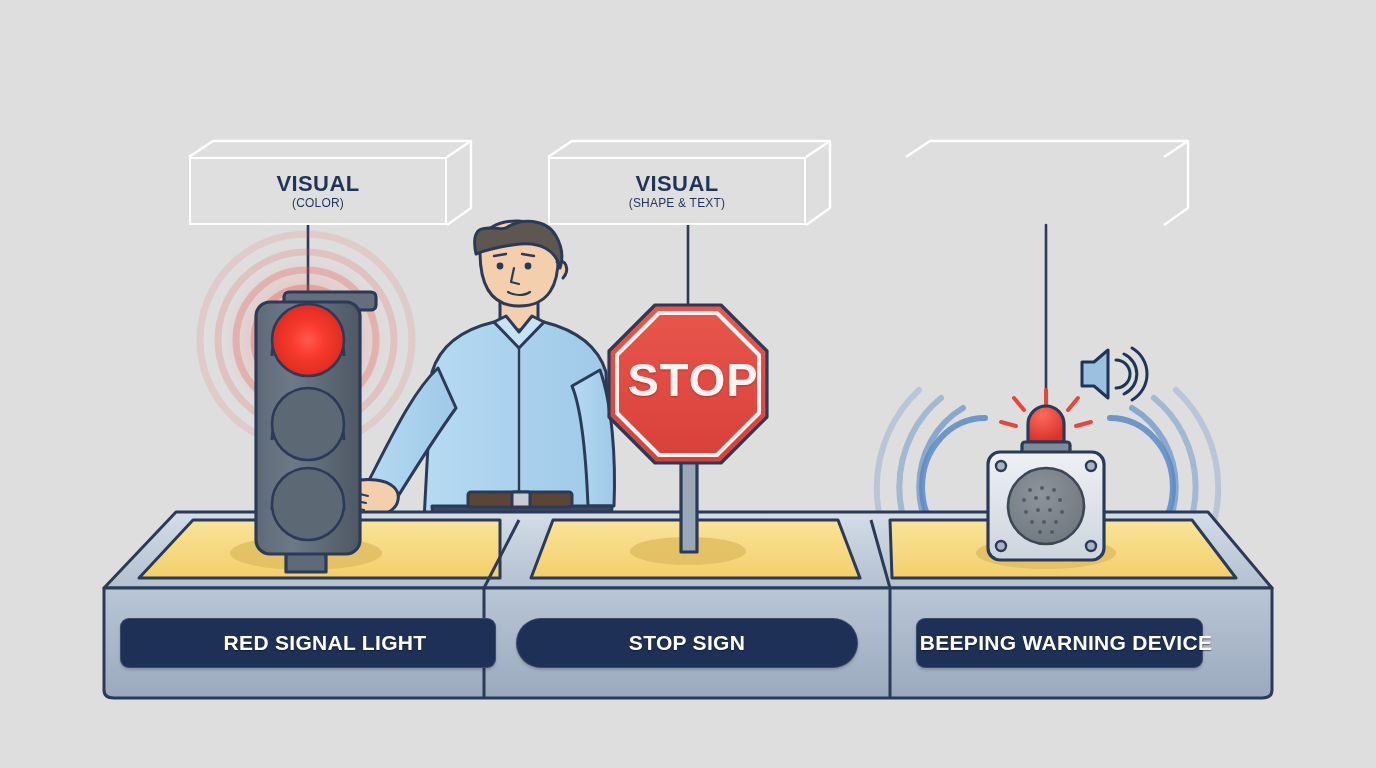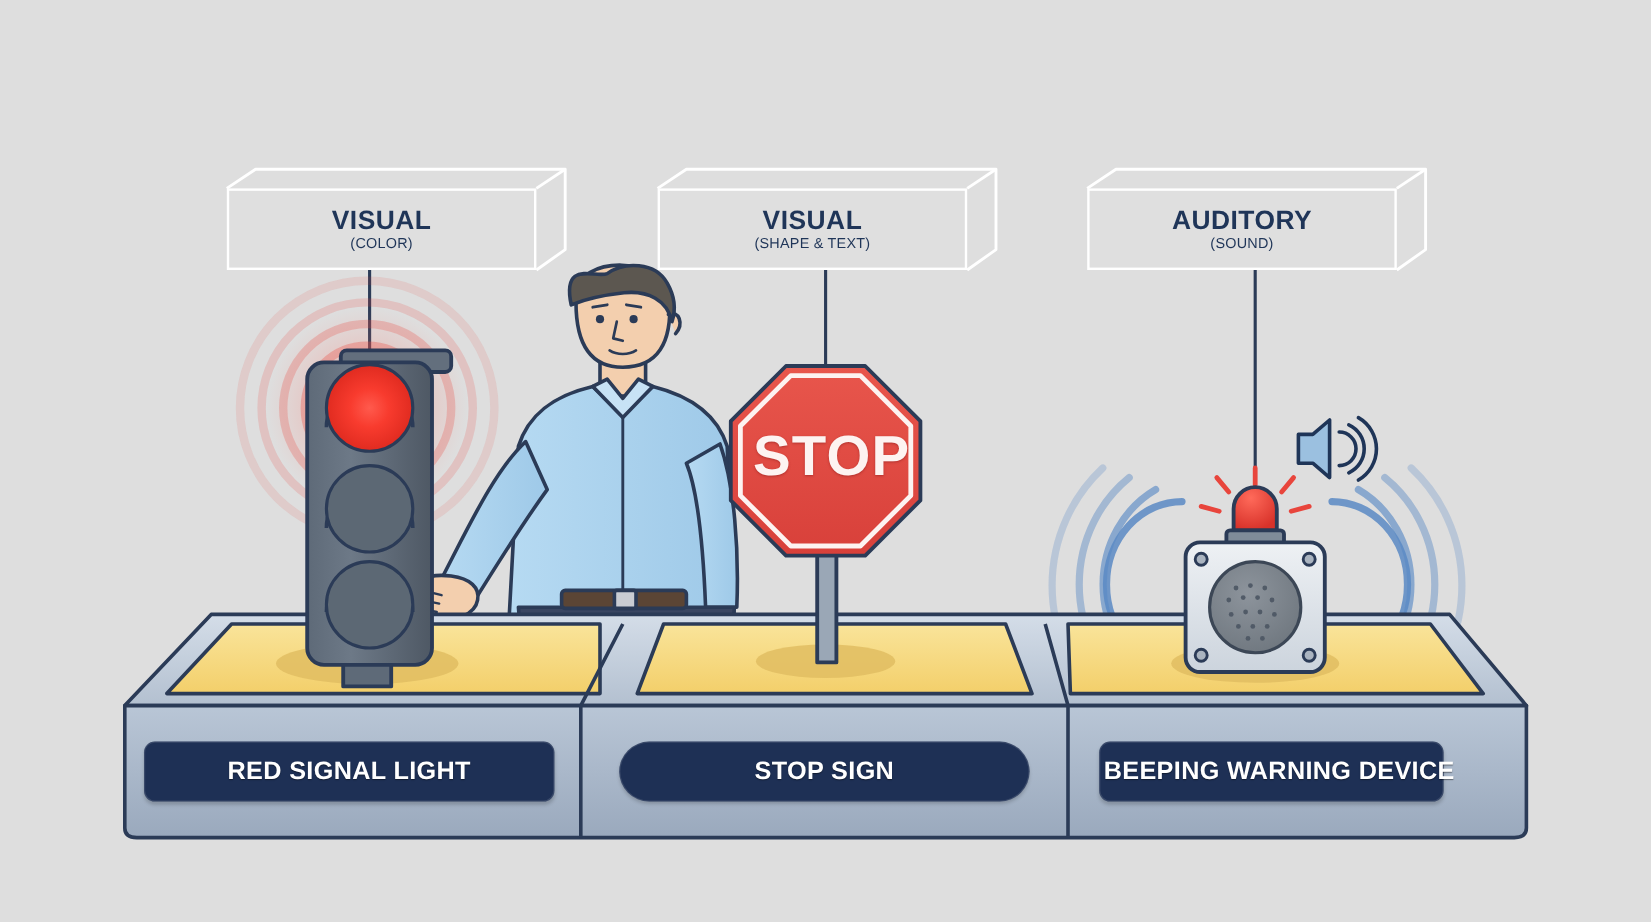--- a/index.html
+++ b/index.html
@@ -301,31 +301,24 @@
   </div>
 
   <div class="callout" style="left:548px;top:145px;width:282px;height:92px;">
     <div class="face" style="width:258px;height:68px;"></div>
     <div class="txt" style="width:258px;height:68px;">
       <div class="l1">VISUAL</div>
       <div class="l2">(SHAPE &amp; TEXT)</div>
     </div>
   </div>
 
-  <div class="callout" style="left:906px;top:145px;width:282px;height:92px;">
-    <div class="face" style="width:258px;height:68px;"></div>
-    <div class="txt" style="width:258px;height:68px;">
-      <div class="l1">AUDITORY</div>
-      <div class="l2">(SOUND)</div>
-    </div>
-  </div>
 
   <div class="stop-text">STOP</div>
 
-  <div class="caption" style="left:120px;top:618px;width:342px;height:50px;">
+  <div class="caption" style="left:120px;top:618px;width:342px;height:50px;padding-left:34px;">
     <span>RED SIGNAL LIGHT</span>
   </div>
 
   <div class="caption" style="left:516px;top:618px;width:342px;height:50px;border-radius:25px;">
     <span>STOP SIGN</span>
   </div>
 
   <div class="caption" style="left:916px;top:618px;width:274px;height:50px;padding-left:13px;">
     <span>BEEPING WARNING DEVICE</span>
   </div>

